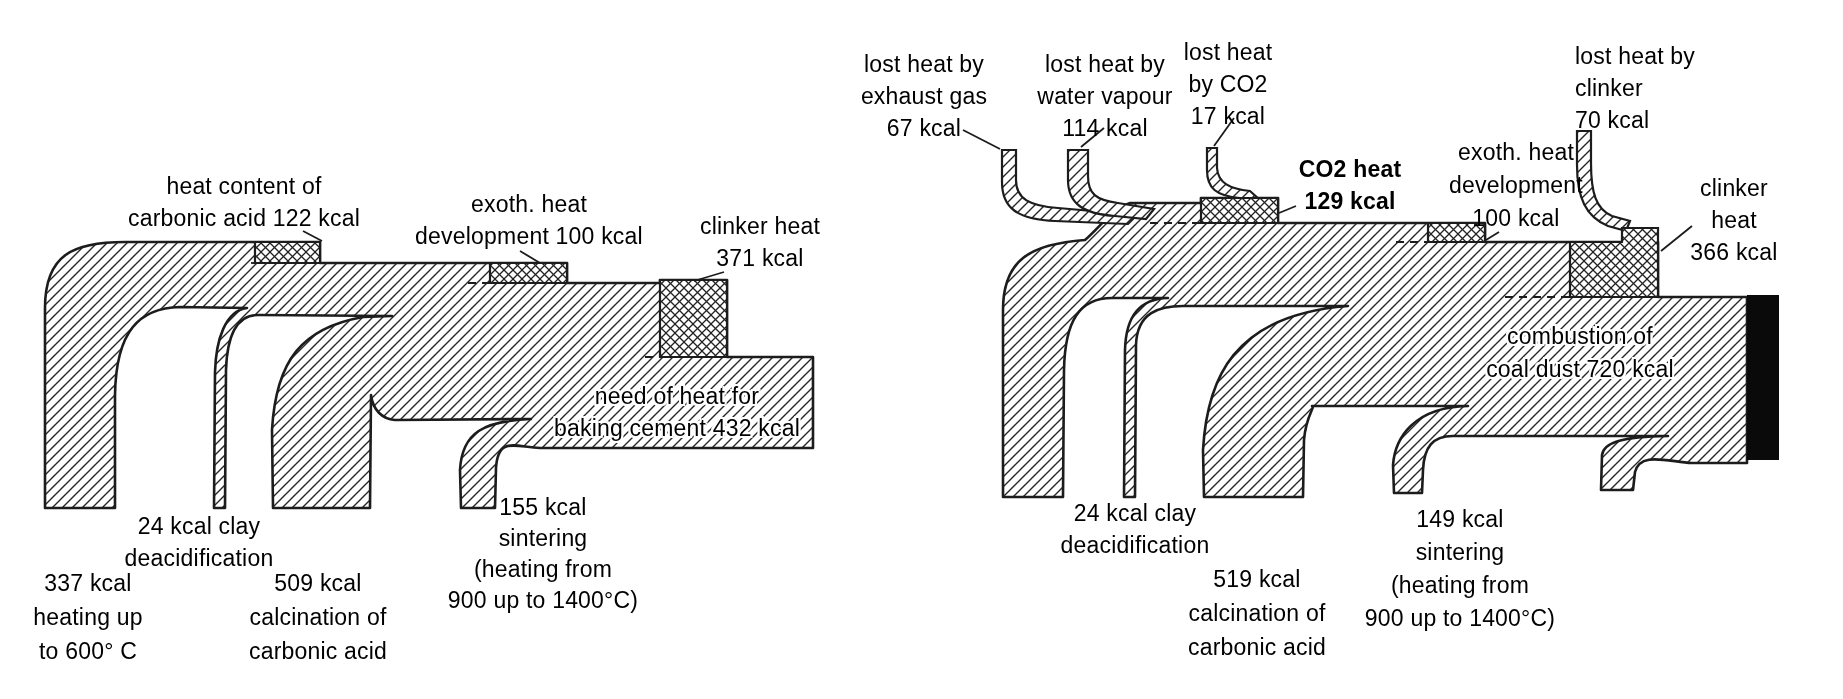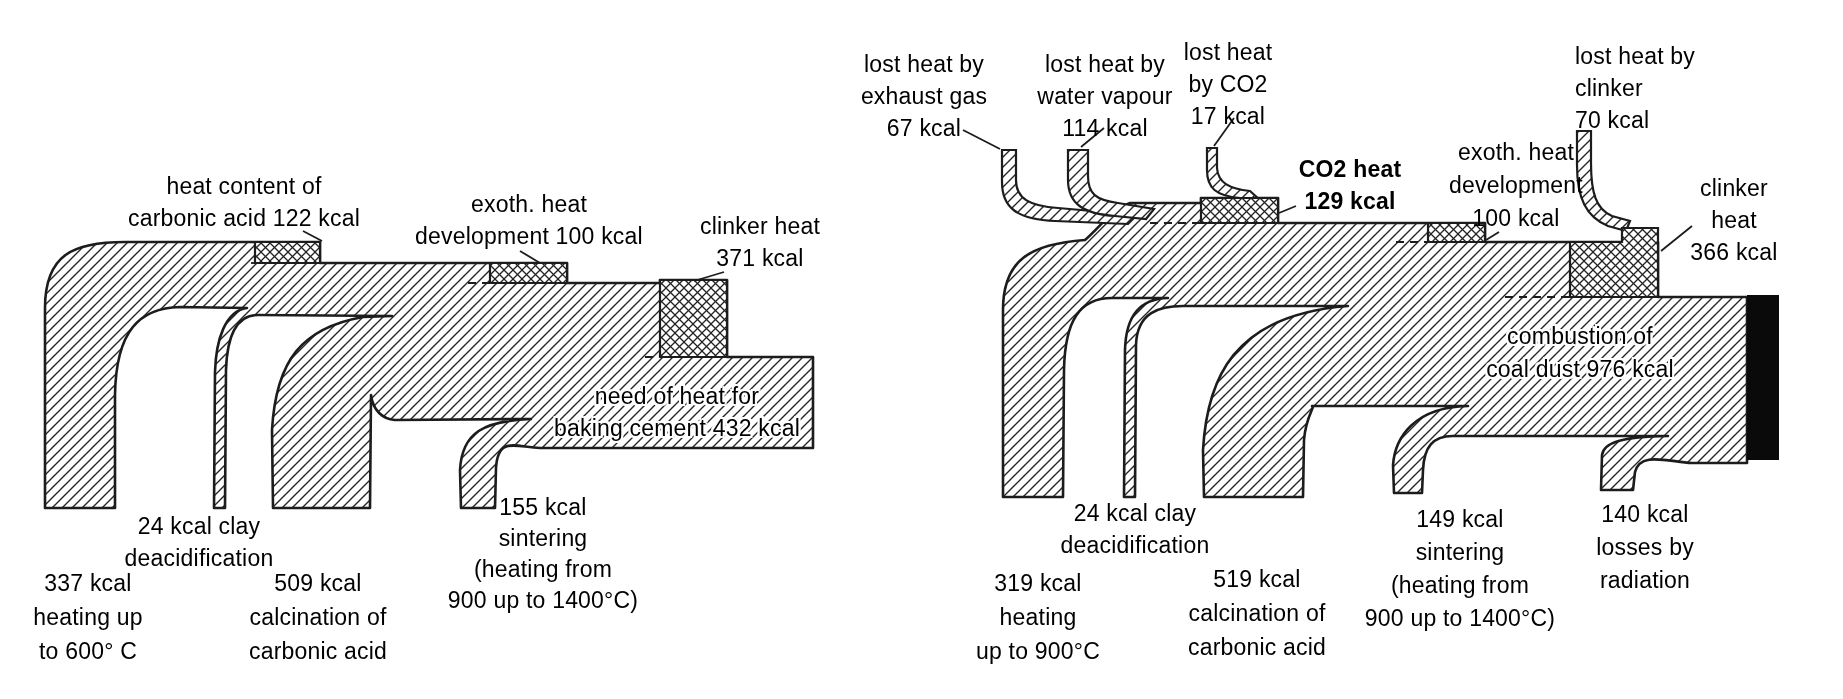--- a/index.html
+++ b/index.html
@@ -199,30 +199,24 @@
 129 kcal</div>
   <div class="label" style="left:1516px; top:136px; line-height:33px;">exoth. heat
 development
 100 kcal</div>
   <div class="label align-left" style="left:1575px; top:40px;">lost heat by
 clinker
 70 kcal</div>
   <div class="label" style="left:1734px; top:172px;">clinker heat
 366 kcal</div>
   <div class="label halo" style="left:1580px; top:320px; line-height:33px;">combustion of
-coal dust 976 kcal</div>
+coal dust 720 kcal</div>
   <div class="label" style="left:1135px; top:497px;">24 kcal clay
 deacidification</div>
-  <div class="label" style="left:1038px; top:566px; line-height:34px;">319 kcal
-heating
-up to 900°C</div>
   <div class="label" style="left:1257px; top:562px; line-height:34px;">519 kcal
 calcination of
 carbonic acid</div>
   <div class="label" style="left:1460px; top:503px; line-height:33px;">149 kcal
 sintering
 (heating from
 900 up to 1400°C)</div>
-  <div class="label" style="left:1645px; top:498px; line-height:33px;">140 kcal
-losses by
-radiation</div>
 
 </div>
 
 </body></html>

